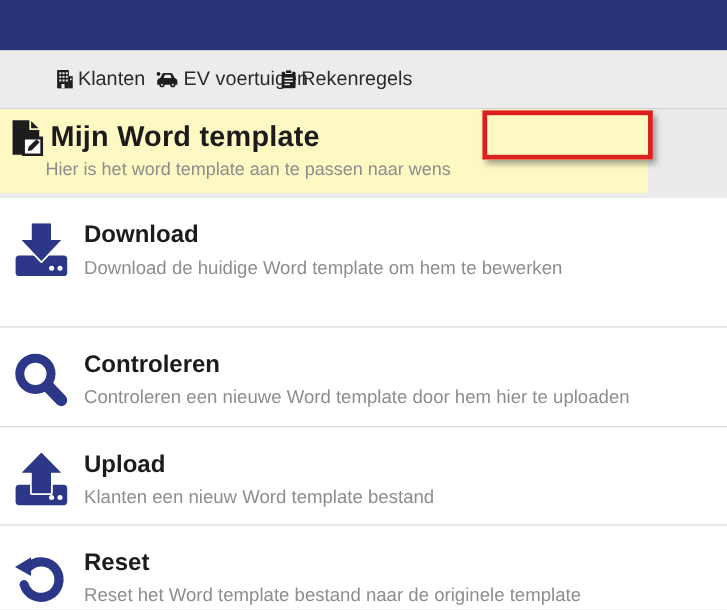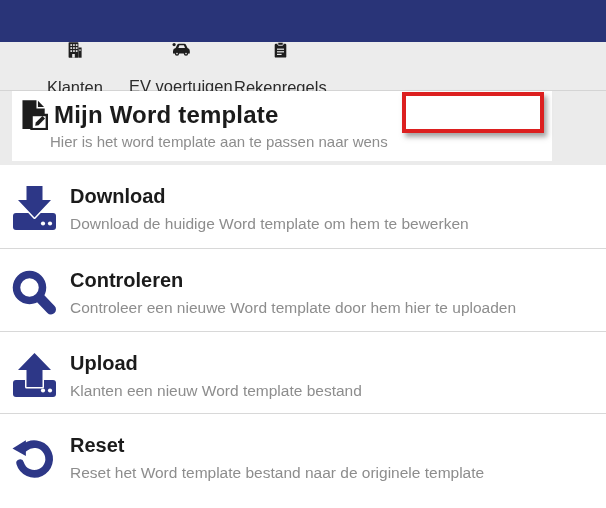--- a/index.html
+++ b/index.html
@@ -5,45 +5,45 @@
   html,body{margin:0;padding:0;}
   body{font-family:"Liberation Sans", sans-serif; background:#ebebeb;}
   .screen{position:relative; width:606px; height:508px; overflow:hidden; background:#ebebeb;}
 
   
   .topbar{position:absolute; left:0; top:0; width:606px; height:42px; background:#293478;}
 
   
   .tabbar{position:absolute; left:0; top:42px; width:606px; height:49px;
           background:#ececec; border-bottom:1px solid #d4d4d4; box-sizing:border-box;}
-  .tab{position:absolute; top:0; height:48px; display:flex; align-items:center; gap:20px;
-       font-size:16.5px; color:#2b2b2b; cursor:pointer; white-space:nowrap;flex-direction:column;}
+  .tab{position:absolute; top:0; height:48px; display:flex; align-items:center; gap:4px;
+       font-size:16.5px; color:#2b2b2b; cursor:pointer; white-space:nowrap;}
   .tab .ticon{display:inline-flex; align-items:center; color:#1e1e1e;}
   .tab.active{left:397px; width:204px; background:#ffffff; padding-left:19px;
               box-sizing:border-box; border-left:1px solid #d9d9d9; border-right:1px solid #d9d9d9;}
   .tab.active .tlabel{color:#2b3a91; font-weight:700;}
   .tab.active .ticon{color:#2b3a91;}
 
   
   .annotation{position:absolute; left:402px; top:50px; width:142px; height:41px;
               border:4px solid #dc1f1f; box-sizing:border-box; z-index:30;
               box-shadow:3px 4px 5px rgba(90,90,90,.55); pointer-events:none;}
 
   
-  .heading-panel{position:absolute; left:12px; top:91px; width:540px; height:70px; background:#ffffff;}
+  .heading-panel{position:absolute; left:0; top:91px; width:540px; height:70px; background:#fef9c3;}
   .heading-line{display:flex; align-items:center; gap:6px; padding:9px 0 0 8px;}
   .heading-line .hicon{display:inline-flex; color:#1d1d1d;}
   h1.page-title{margin:0; font-size:24px; font-weight:800; color:#1b1b1b; letter-spacing:.2px;}
   .page-subtitle{margin:3px 0 0 38px; font-size:15px; color:#8d8d8d;}
 
   
   .sections{position:absolute; left:0; top:165px; width:606px; height:343px; background:#ffffff;}
   .row{display:flex; align-items:flex-start; padding:19px 0 0 12px; box-sizing:border-box; cursor:pointer;}
   .row-b{border-bottom:1px solid #d8d8d8;}
-  .r1{height:84px;} .r2{height:83px;} .r3{height:82px;} .r4{height:90px;}
+  .r1{height:108px;} .r2{height:83px;} .r3{height:82px;} .r4{height:90px;}
   .icon-box{width:58px; flex:0 0 58px; display:flex; justify-content:flex-start; padding-top:2px;}
   .txt{padding-top:0;}
   .rtitle{font-size:20px; font-weight:800; color:#1b1b1b; line-height:25px;}
   .rdesc{font-size:15.5px; color:#8d8d8d; margin-top:6px;}
 </style>
 </head>
 <body>
 
 <div class="screen">
 
@@ -138,21 +138,21 @@
 
     <div class="row row-b r2">
       <div class="icon-box">
         <svg width="46" height="46" viewBox="0 0 46 46">
           <circle cx="17.5" cy="17.5" r="13" fill="none" stroke="#2d3787" stroke-width="7.5"></circle>
           <line x1="28.5" y1="28.5" x2="39" y2="39.5" stroke="#2d3787" stroke-width="10" stroke-linecap="round"></line>
         </svg>
       </div>
       <div class="txt">
         <div class="rtitle">Controleren</div>
-        <div class="rdesc">Controleer een nieuwe Word template door hem hier te uploaden</div>
+        <div class="rdesc">Controleren een nieuwe Word template door hem hier te uploaden</div>
       </div>
     </div>
 
     <div class="row row-b r3">
       <div class="icon-box">
         <svg width="45" height="46" viewBox="0 0 44 46">
           <rect x="0.5" y="27" width="43" height="17" rx="3" fill="#2d3787"></rect>
           <polygon points="22,0 38.5,17 30,17 30,34 14,34 14,17 5.5,17" fill="#2d3787" stroke="#ffffff" stroke-width="3" paint-order="stroke" stroke-linejoin="round"></polygon>
           <circle cx="30.5" cy="37.5" r="2.1" fill="#ffffff"></circle>
           <circle cx="37.5" cy="37.5" r="2.1" fill="#ffffff"></circle>

